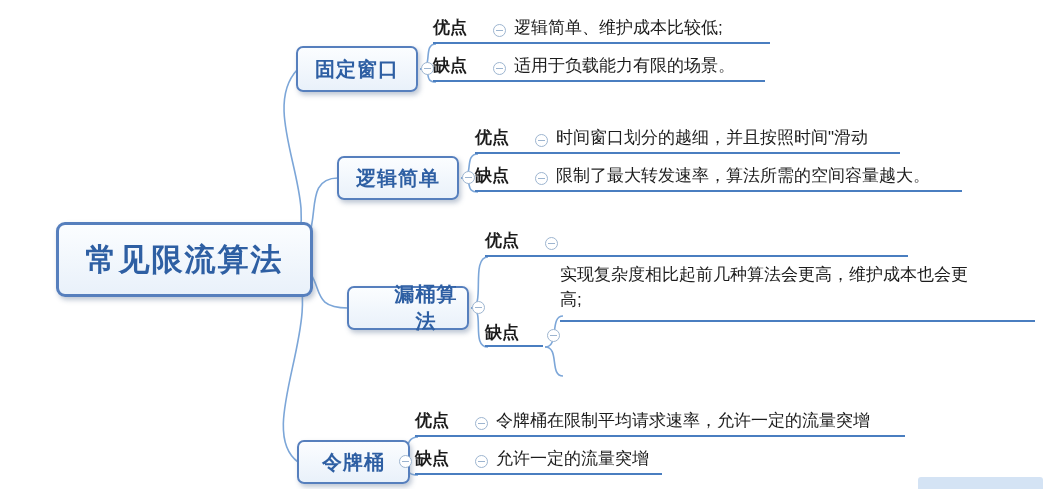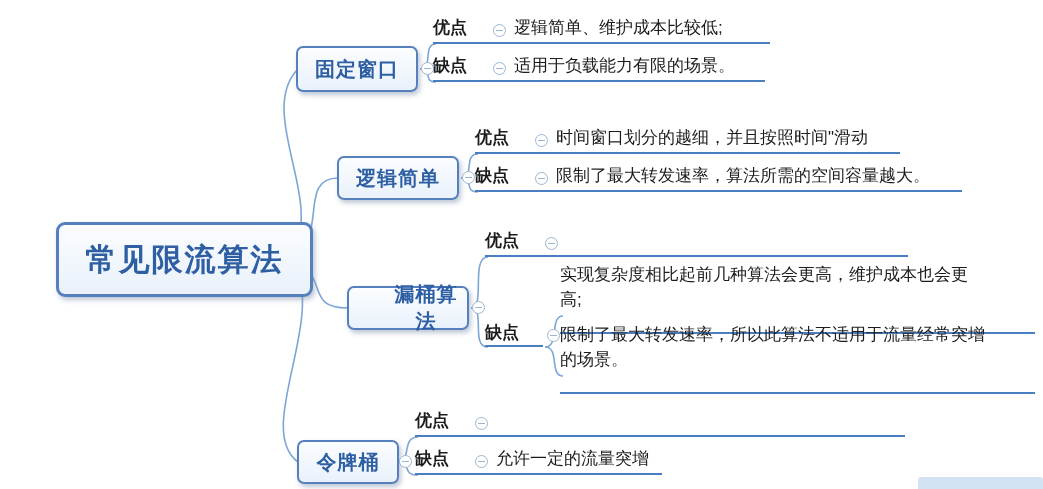--- a/index.html
+++ b/index.html
@@ -30,21 +30,21 @@
   .row {
     position:absolute; display:flex; align-items:flex-end;
     border-bottom:2px solid #4a7ec0; padding-bottom:3px; height:26px;
     font-size:17px; color:#1c1c1c;
   }
   .row .row-label { width:60px; font-weight:bold; flex:none; }
   .row .collapse-icon { margin:0 8px 2px 0; }
   .row .row-text { flex:1; white-space:nowrap;margin-top:16px; }
   .chip { position:absolute; border-bottom:2px solid #4a7ec0; font-size:17px; color:#1c1c1c; }
   .label-chip { width:58px; height:26px; padding-bottom:3px; font-weight:bold; }
-  .item-chip { width:475px; line-height:25px; padding-bottom:20px; }
+  .item-chip { width:475px; line-height:25px; padding-bottom:8px; }
   .watermark {
     position:absolute; left:918px; top:477px; width:125px; height:14px;
     background:#cfe0f3; border-radius:3px; opacity:.9;
   }
 </style>
 </head>
 <body>
 
 <div class="canvas">
 
@@ -82,21 +82,21 @@
   <div class="node branch" style="left:337px; top:156px; width:122px; height:44px;">
     <span>逻辑简单</span>
   </div>
   <span class="collapse-icon icon-abs" style="left:462px; top:171px;"></span>
 
   <div class="node branch" style="left:347px; top:286px; width:122px; height:44px;padding-left:36px;">
     <span>漏桶算法</span>
   </div>
   <span class="collapse-icon icon-abs" style="left:472px; top:301px;"></span>
 
-  <div class="node branch" style="left:297px; top:440px; width:102px; height:44px;">
+  <div class="node branch" style="left:297px; top:440px; width:113px; height:44px;">
     <span>令牌桶</span>
   </div>
   <span class="collapse-icon icon-abs" style="left:399px; top:455px;"></span>
 
   <div class="row" style="left:433px; top:18px; width:337px;">
     <span class="row-label">优点</span>
     <span class="collapse-icon"></span>
     <span class="row-text">逻辑简单、维护成本比较低;</span>
   </div>
   <div class="row" style="left:433px; top:56px; width:332px;">
@@ -121,27 +121,25 @@
     <span class="collapse-icon"></span>
   </div>
 
   <div class="chip label-chip" style="left:485px; top:321px;">
     <span>缺点</span>
   </div>
   <span class="collapse-icon icon-abs" style="left:547px; top:329px;"></span>
   <div class="chip item-chip" style="left:560px; top:262px; padding-right:59px;">
     <span>实现复杂度相比起前几种算法会更高，维护成本也会更高;</span>
   </div>
-  <div class="chip item-chip" style="left:560px; top:322px; padding-right:41px;">
-    <span>限制了最大转发速率，所以此算法不适用于流量经常突增的场景。</span>
-  </div>
 
   <div class="row" style="left:415px; top:411px; width:490px;">
     <span class="row-label">优点</span>
     <span class="collapse-icon"></span>
+    <span class="row-text">令牌桶在限制平均请求速率，允许一定的流量突增</span>
   </div>
   <div class="row" style="left:415px; top:449px; width:247px;">
     <span class="row-label">缺点</span>
     <span class="collapse-icon"></span>
     <span class="row-text">允许一定的流量突增</span>
   </div>
 
   <div class="watermark"></div>
 
 </div>

